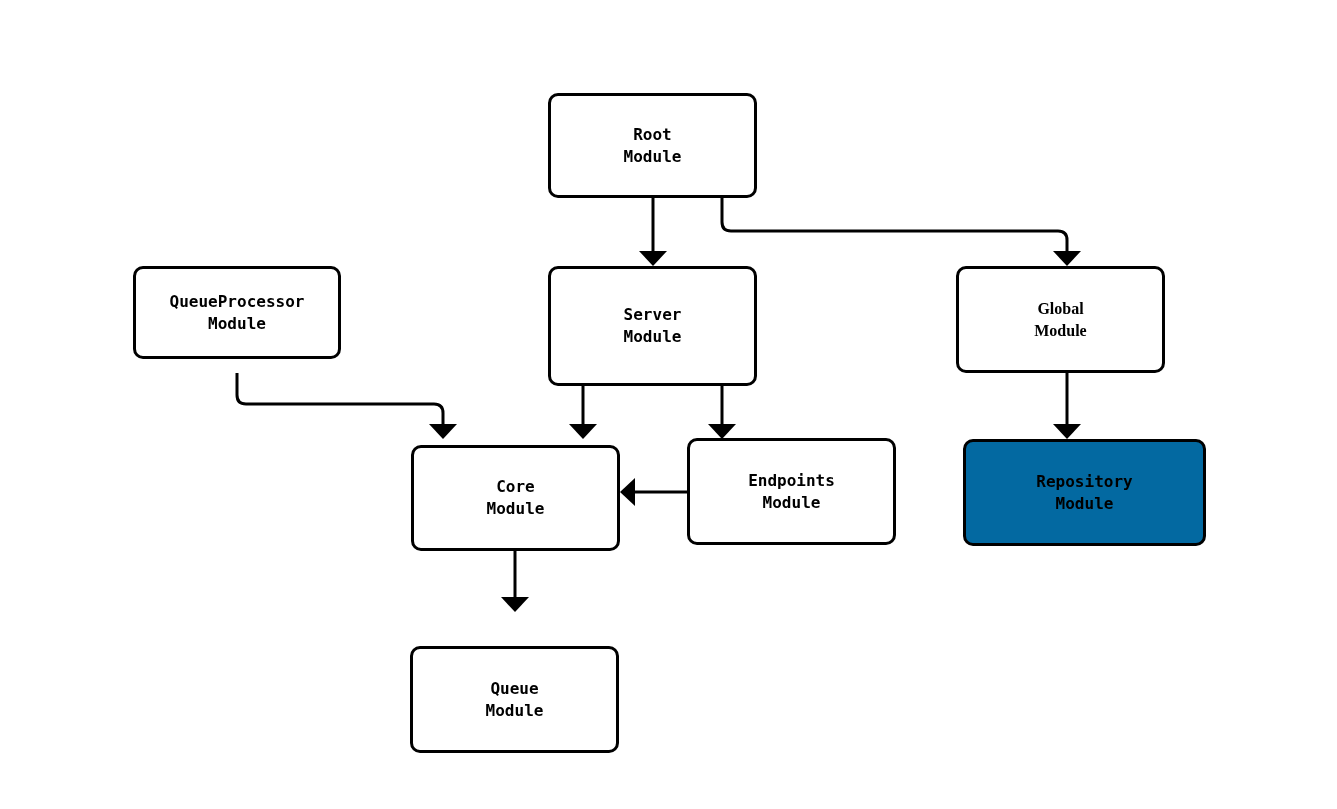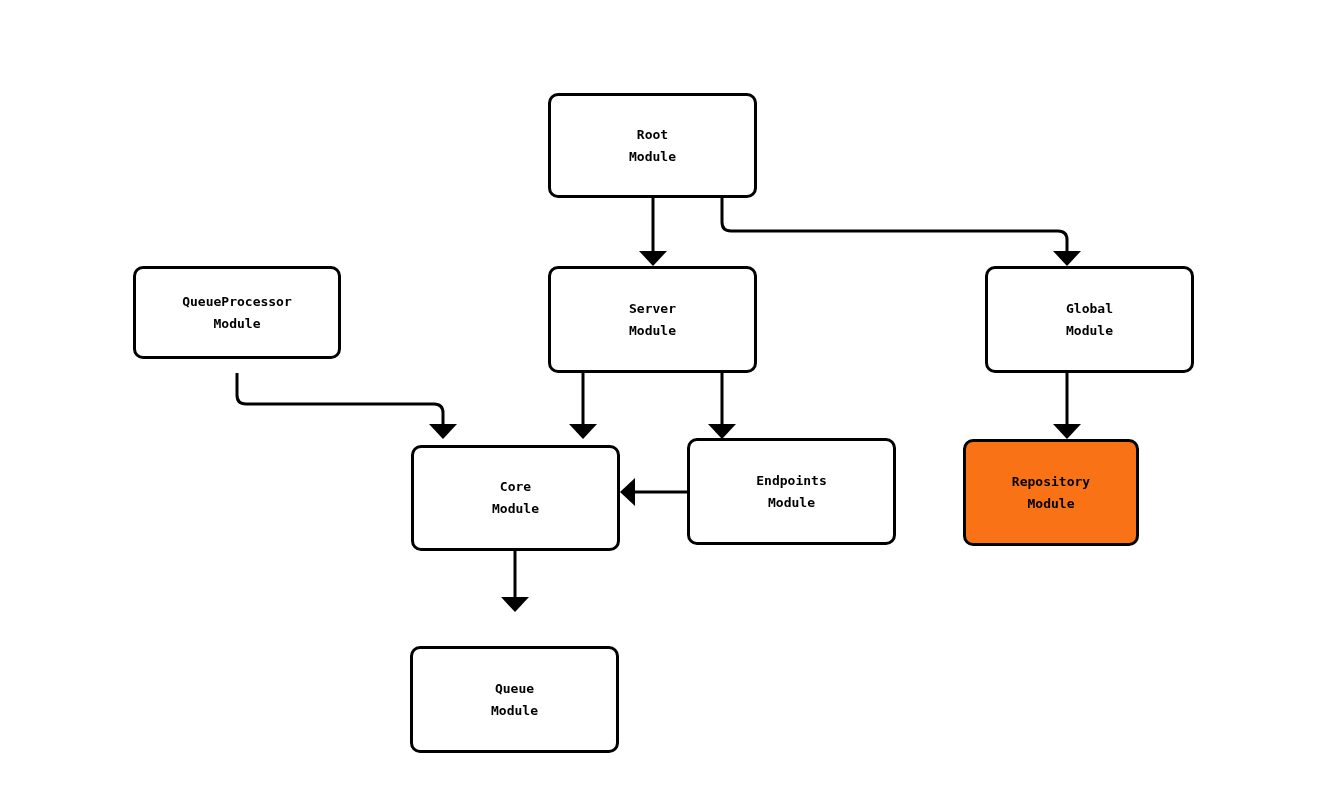--- a/index.html
+++ b/index.html
@@ -29,21 +29,21 @@
     border-radius: 10px;
     background: #ffffff;
     display: flex;
     align-items: center;
     justify-content: center;
     text-align: center;
   }
   .node-label {
     white-space: pre-line;
     font-weight: bold;
-    font-size: 13px;
+    font-size: 16px;
     line-height: 22px;
     color: #000000;
   }
   .edge-path {
     fill: none;
     stroke-width: 3;
   }
 </style>
 </head>
 <body>
@@ -69,37 +69,37 @@
     </svg>
   <div id="nodes-layer">
       <div class="node" style="left: 548px; top: 93px; width: 209px; height: 105px; border-color: rgb(0, 0, 0); background: rgb(255, 255, 255);">
         <div class="node-label">Root
 Module</div>
       </div>
       <div class="node" style="left: 133px; top: 266px; width: 208px; height: 93px; border-color: rgb(0, 0, 0); background: rgb(255, 255, 255);">
         <div class="node-label">QueueProcessor
 Module</div>
       </div>
-      <div class="node" style="left: 548px; top: 266px; width: 209px; height: 107px; border-color: rgb(0, 0, 0); background: rgb(255, 255, 255);">
+      <div class="node" style="left: 548px; top: 266px; width: 209px; height: 120px; border-color: rgb(0, 0, 0); background: rgb(255, 255, 255);">
         <div class="node-label">Server
 Module</div>
       </div>
-      <div class="node" style="left: 985px; top: 266px; width: 209px; height: 107px; border-color: rgb(0, 0, 0); background: rgb(255, 255, 255);">
+      <div class="node" style="left: 956px; top: 266px; width: 209px; height: 107px; border-color: rgb(0, 0, 0); background: rgb(255, 255, 255); font-family: Liberation Serif, serif;">
         <div class="node-label">Global
 Module</div>
       </div>
       <div class="node" style="left: 411px; top: 445px; width: 209px; height: 106px; border-color: rgb(0, 0, 0); background: rgb(255, 255, 255);">
         <div class="node-label">Core
 Module</div>
       </div>
       <div class="node" style="left: 687px; top: 438px; width: 209px; height: 107px; border-color: rgb(0, 0, 0); background: rgb(255, 255, 255);">
         <div class="node-label">Endpoints
 Module</div>
       </div>
-      <div class="node" style="left: 963px; top: 439px; width: 176px; height: 107px; border-color: rgb(0, 0, 0); background: #f97316;">
+      <div class="node" style="left: 963px; top: 439px; width: 243px; height: 107px; border-color: rgb(0, 0, 0); background: #0369a1;">
         <div class="node-label">Repository
 Module</div>
       </div>
       <div class="node" style="left: 410px; top: 612px; width: 209px; height: 107px; border-color: rgb(0, 0, 0); background: rgb(255, 255, 255); margin-top: 34px;">
         <div class="node-label">Queue
 Module</div>
       </div>
     </div>
 </div>
 

